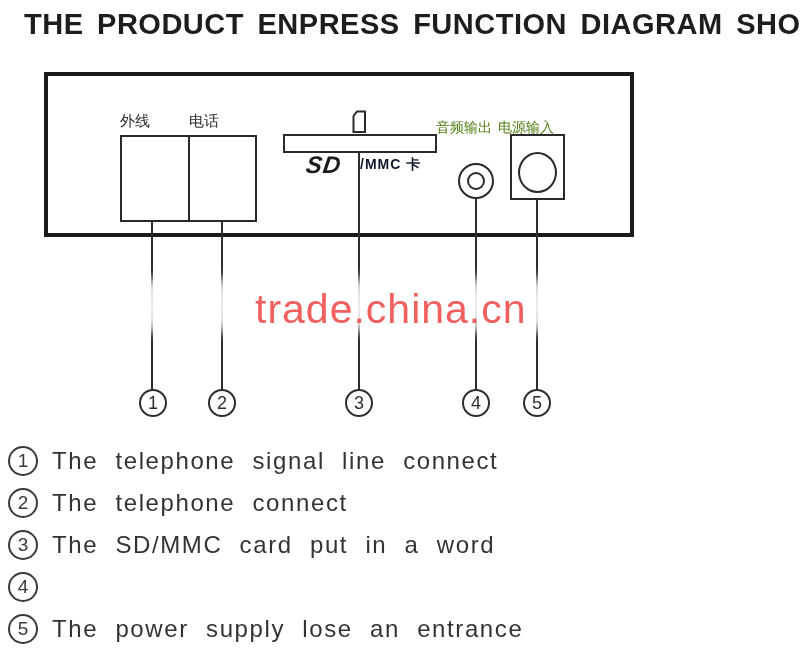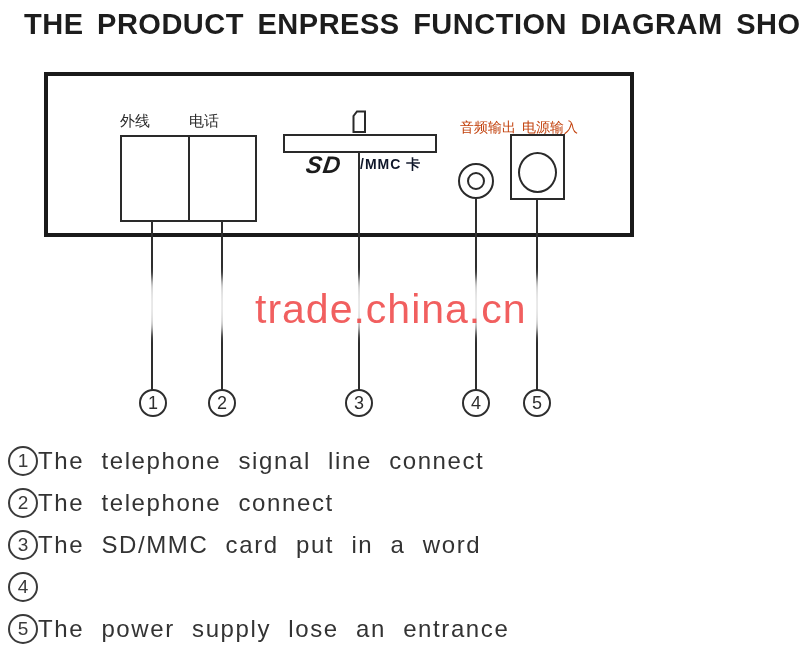--- a/index.html
+++ b/index.html
@@ -37,21 +37,21 @@
   .card-icon { position:absolute; left:352px; top:110px; }
   .sd-logo {
     position:absolute; left:306px; top:151px; font-size:24px; font-weight:bold;
     font-style:italic; letter-spacing:1px; transform:skewX(-8deg); color:#1c1c1c;
   }
   .sd-suffix {
     position:absolute; left:360px; top:156px; font-size:14px; font-weight:bold; color:#0f172a;
     letter-spacing:1px; white-space:nowrap;
   }
   .small-label {
-    position:absolute; top:119px; font-size:14px; color:#c2410c; text-align:right; white-space:nowrap;
+    position:absolute; top:119px; font-size:14px; color:#4d7c0f; text-align:left; white-space:nowrap;
   }
   .small-label.audio { left:436px; width:80px; }
   .small-label.power { left:498px; width:80px; }
   .ring-outer {
     position:absolute; left:458px; top:163px; width:36px; height:36px;
     border:2px solid #2a2a2a; border-radius:50%;
   }
   .ring-inner {
     position:absolute; left:467px; top:172px; width:18px; height:18px;
     border:2px solid #2a2a2a; border-radius:50%;
@@ -90,21 +90,21 @@
   .c1 { left:139px; } .c2 { left:208px; } .c3 { left:345px; }
   .c4 { left:462px; } .c5 { left:523px; }
   
   .legend { position:absolute; left:8px; top:446px; }
   .legend-row { display:flex; align-items:center; height:30px; margin-bottom:12px; }
   .legend-num {
     flex:0 0 auto; width:30px; height:30px; border:2.5px solid #3a3a3a; border-radius:50%;
     font-size:19px; color:#3a3a3a; text-align:center; line-height:26px; font-weight:normal;
   }
   .legend-text {
-    font-size:24px; color:#333; letter-spacing:1.6px; word-spacing:9px;
+    margin-left:14px; font-size:24px; color:#333; letter-spacing:1.6px; word-spacing:9px;
     white-space:nowrap;
   }
 </style>
 </head>
 <body>
 
 <div class="page">
 
   <div class="title">THE PRODUCT ENPRESS FUNCTION DIAGRAM SHOW</div>
 

